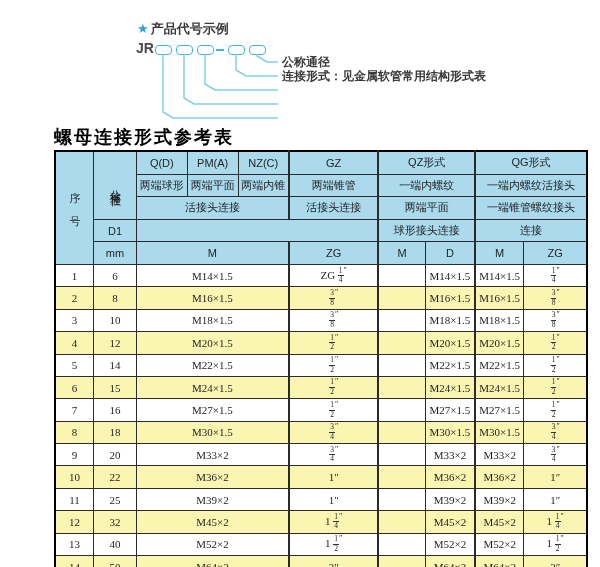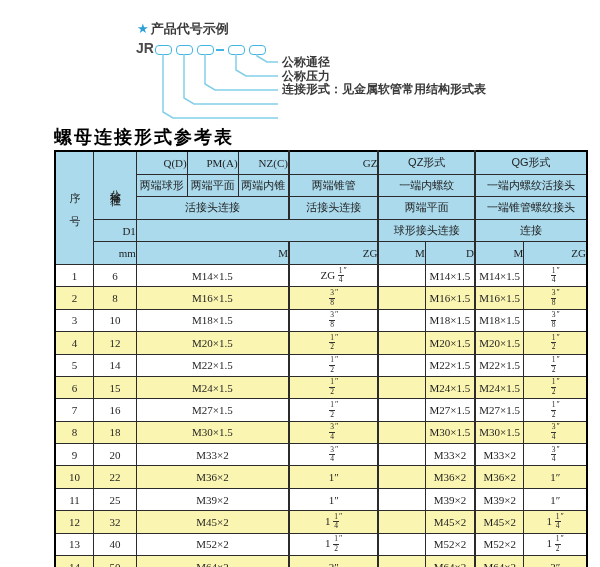--- a/index.html
+++ b/index.html
@@ -21,21 +21,21 @@
   .tbl-title{position:absolute;left:36px;top:125px;font-size:18px;font-weight:bold;color:#000;
              font-family:"DejaVu Serif", serif;letter-spacing:2px;text-align:right;}
 
   
   .tblwrap{position:absolute;left:36px;top:150px;}
   table{border-collapse:collapse;table-layout:fixed;width:534px;}
   td{border:1px solid #2b2b2b;text-align:center;vertical-align:middle;padding:0;
      font-family:"Liberation Serif", serif;font-size:11px;color:#1f1f1f;overflow:hidden;}
   table{border:2px solid #000;}
   tr.h td{background:#aadaec;height:21.6px;font-family:"Liberation Sans", sans-serif;font-size:11px;}
-  tr.h td.lat{font-family:Liberation Serif, serif;text-align:right;}
+  tr.h td.lat{font-family:Liberation Sans, sans-serif;}
   tbody td{height:21.4px;background:#fff;}
   tr.stripe td{background:#fbf5b2;}
   td.sec{border-left-width:2px;}
   .vtext{display:inline-block;writing-mode:vertical-rl;text-orientation:upright;line-height:1;}
   .vt-no{letter-spacing:24px;}
   .vt-dn{letter-spacing:2px;}
   .frac{display:inline-block;vertical-align:middle;font-size:7.5px;line-height:1.15;text-align:center;
         font-family:"Liberation Serif", serif;}
   .frac .num{display:block;border-bottom:1px solid #333;padding:0 1px;}
   .frac .den{display:block;}
@@ -63,21 +63,20 @@
       <polyline points="239,54 239,56 249,62 260,62"></polyline>
       <polyline points="218,54 218,70 228,76 260,76"></polyline>
       <polyline points="187,54 187,84 197,90 260,90"></polyline>
       <polyline points="166,54 166,98 176,104 260,104"></polyline>
       <polyline points="145,54 145,112 155,118 260,118"></polyline>
     </g>
   </svg>
 
   <div class="diag-labels">
     <div class="diag-label">公称通径</div>
-    <div class="diag-label">公称压力</div>
     <div class="diag-label">连接形式：见金属软管常用结构形式表</div>
   </div>
 
   <div class="tbl-title">螺母连接形式参考表</div>
 
   <div class="tblwrap">
   <table>
     <colgroup>
       <col style="width:38px">
           <col style="width:42px">

